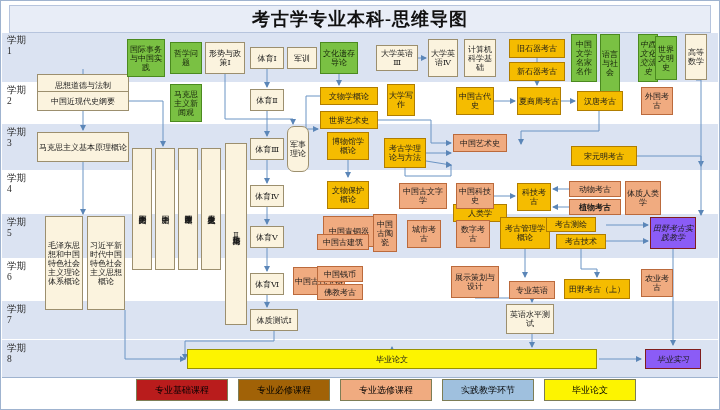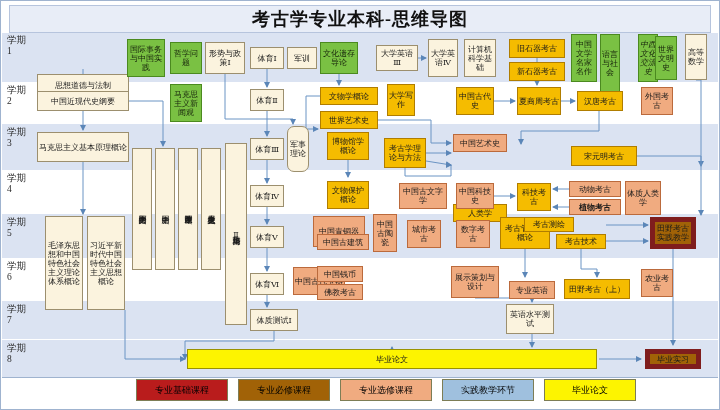--- a/index.html
+++ b/index.html
@@ -35,21 +35,21 @@
     text-align:center;z-index:5;
     font-size:8px;line-height:9px;color:#1a1a1a;
     padding:0 1px;overflow:hidden;
     font-family:"Liberation Serif","DejaVu Serif",serif;
   }
   
   .c-base   {background:#fbf3de;border:1px solid #9c8f6e;}   
   .c-green  {background:#7ac143;border:1px solid #4b8a1f;color:#18250c;}
   .c-gold   {background:#f5bc00;border:1px solid #b07d00;}
   .c-salmon {background:#f0ab80;border:1px solid #bb6a3c;}
-  .c-blue   {background:#a16207;border:5px solid #7f1d1d;}
+  .c-blue   {background:#8b5cf6;border:1px solid #7f1d1d;font-style:italic;}
   .c-yellow {background:#fdf400;border:1px solid #9a9200;}
   .vert{
     writing-mode:vertical-rl;text-orientation:upright;
     letter-spacing:0px;line-height:9px;
   }
   .lg{position:absolute;z-index:6;box-sizing:border-box;
       display:flex;align-items:center;justify-content:center;
       font-size:9px;height:22px;}
   svg.wires{position:absolute;left:0;top:0;width:720px;height:410px;z-index:2;}
   .footsep{position:absolute;left:1px;right:1px;height:1px;background:#9fb3cf;z-index:3;}
@@ -201,27 +201,27 @@
       <div class="node c-gold" style="left: 326px; top: 180px; width: 42px; height: 28px;">文物保护概论</div>
       <div class="node c-salmon" style="left: 398px; top: 182px; width: 48px; height: 26px;">中国古文字学</div>
       <div class="node c-salmon" style="left: 455px; top: 182px; width: 38px; height: 26px;">中国科技史</div>
       <div class="node c-gold" style="left: 516px; top: 182px; width: 34px; height: 28px;">科技考古</div>
       <div class="node c-salmon" style="left: 568px; top: 180px; width: 52px; height: 16px;">动物考古</div>
       <div class="node c-salmon" style="left: 568px; top: 198px; width: 52px; height: 16px; font-weight: bold;">植物考古</div>
       <div class="node c-salmon" style="left: 624px; top: 180px; width: 36px; height: 34px;">体质人类学</div>
       <div class="node c-base" style="left: 44px; top: 215px; width: 38px; height: 94px;">毛泽东思想和中国特色社会主义理论体系概论</div>
       <div class="node c-base" style="left: 86px; top: 215px; width: 38px; height: 94px;">习近平新时代中国特色社会主义思想概论</div>
       <div class="node c-base" style="left: 249px; top: 225px; width: 34px; height: 22px;">体育Ⅴ</div>
-      <div class="node c-salmon" style="left: 312px; top: 215px; width: 52px; height: 31px;">中国青铜器</div>
+      <div class="node c-salmon" style="left: 322px; top: 215px; width: 52px; height: 31px;">中国青铜器</div>
       <div class="node c-salmon" style="left: 316px; top: 233px; width: 52px; height: 16px;">中国古建筑</div>
       <div class="node c-salmon" style="left: 372px; top: 213px; width: 24px; height: 38px;">中国古陶瓷</div>
       <div class="node c-salmon" style="left: 406px; top: 219px; width: 34px; height: 28px;">城市考古</div>
       <div class="node c-salmon" style="left: 455px; top: 219px; width: 34px; height: 28px;">数字考古</div>
       <div class="node c-gold" style="left: 499px; top: 216px; width: 50px; height: 32px;">考古管理学概论</div>
-      <div class="node c-gold" style="left: 523px; top: 216px; width: 50px; height: 15px;">考古测绘</div>
+      <div class="node c-gold" style="left: 545px; top: 216px; width: 50px; height: 15px;">考古测绘</div>
       <div class="node c-gold" style="left: 555px; top: 233px; width: 50px; height: 15px;">考古技术</div>
       <div class="node c-blue" style="left: 649px; top: 216px; width: 46px; height: 32px;">田野考古实践教学</div>
       <div class="node c-base" style="left: 249px; top: 272px; width: 34px; height: 22px;">体育Ⅵ</div>
       <div class="node c-salmon" style="left: 292px; top: 266px; width: 52px; height: 28px;">中国古代玉器</div>
       <div class="node c-salmon" style="left: 316px; top: 265px; width: 46px; height: 16px;">中国钱币</div>
       <div class="node c-salmon" style="left: 316px; top: 283px; width: 46px; height: 16px;">佛教考古</div>
       <div class="node c-salmon" style="left: 450px; top: 265px; width: 48px; height: 32px;">展示策划与设计</div>
       <div class="node c-salmon" style="left: 508px; top: 280px; width: 46px; height: 18px;">专业英语</div>
       <div class="node c-gold" style="left: 563px; top: 278px; width: 66px; height: 20px;">田野考古（上）</div>
       <div class="node c-salmon" style="left: 640px; top: 268px; width: 32px; height: 28px;">农业考古</div>

